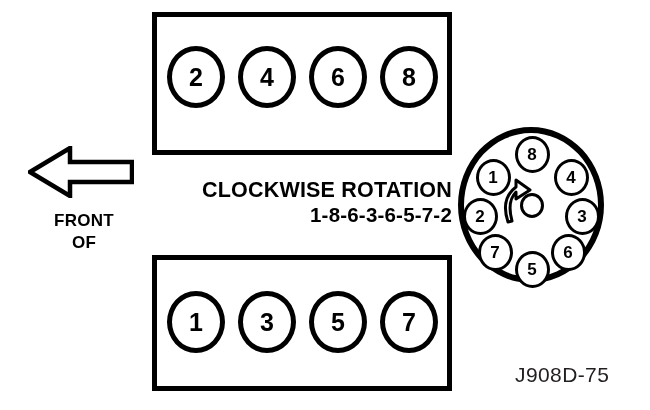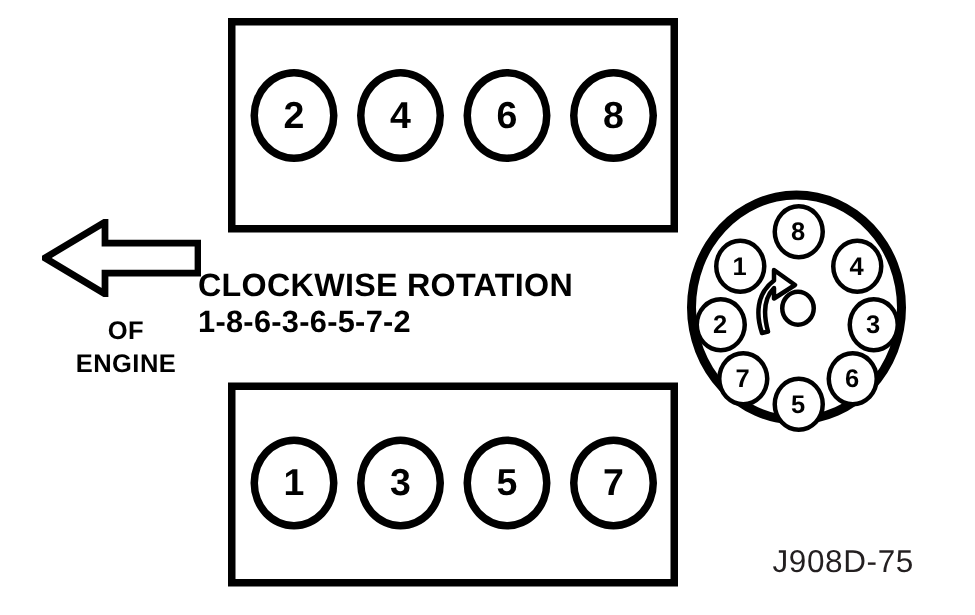--- a/index.html
+++ b/index.html
@@ -69,21 +69,21 @@
     line-height: 1.32;
     letter-spacing: 0.3px;
   }
 
   
   #caption {
     position: absolute;
     left: 132px;
     top: 178px;
     width: 320px;
-    text-align: left;
+    text-align: right;
   }
   #caption-rotation {
     font-size: 21.5px;
     font-weight: bold;
     letter-spacing: 0.2px;
     line-height: 1.12;
   }
   #caption-order {
     font-size: 20.5px;
     font-weight: bold;
@@ -178,22 +178,22 @@
   <div class="cylinder cyl-top cyl-c3">
     <span>8</span>
   </div>
 
   <div id="front-arrow">
     <svg width="106" height="52" viewBox="0 0 106 52">
       <polygon points="2,26 42,2 42,16 104,16 104,36 42,36 42,50" fill="#ffffff" stroke="#000000" stroke-width="4.5" stroke-linejoin="miter"></polygon>
     </svg>
   </div>
   <div id="front-label">
+    <div>FRONT</div>
     <div>OF</div>
-    <div>ENGINE</div>
   </div>
 
   <div id="caption">
     <div id="caption-rotation">CLOCKWISE ROTATION</div>
     <div id="caption-order">1-8-6-3-6-5-7-2</div>
   </div>
 
   <div id="bank-bottom" class="bank"></div>
 
   <div class="cylinder cyl-bottom cyl-c0">

